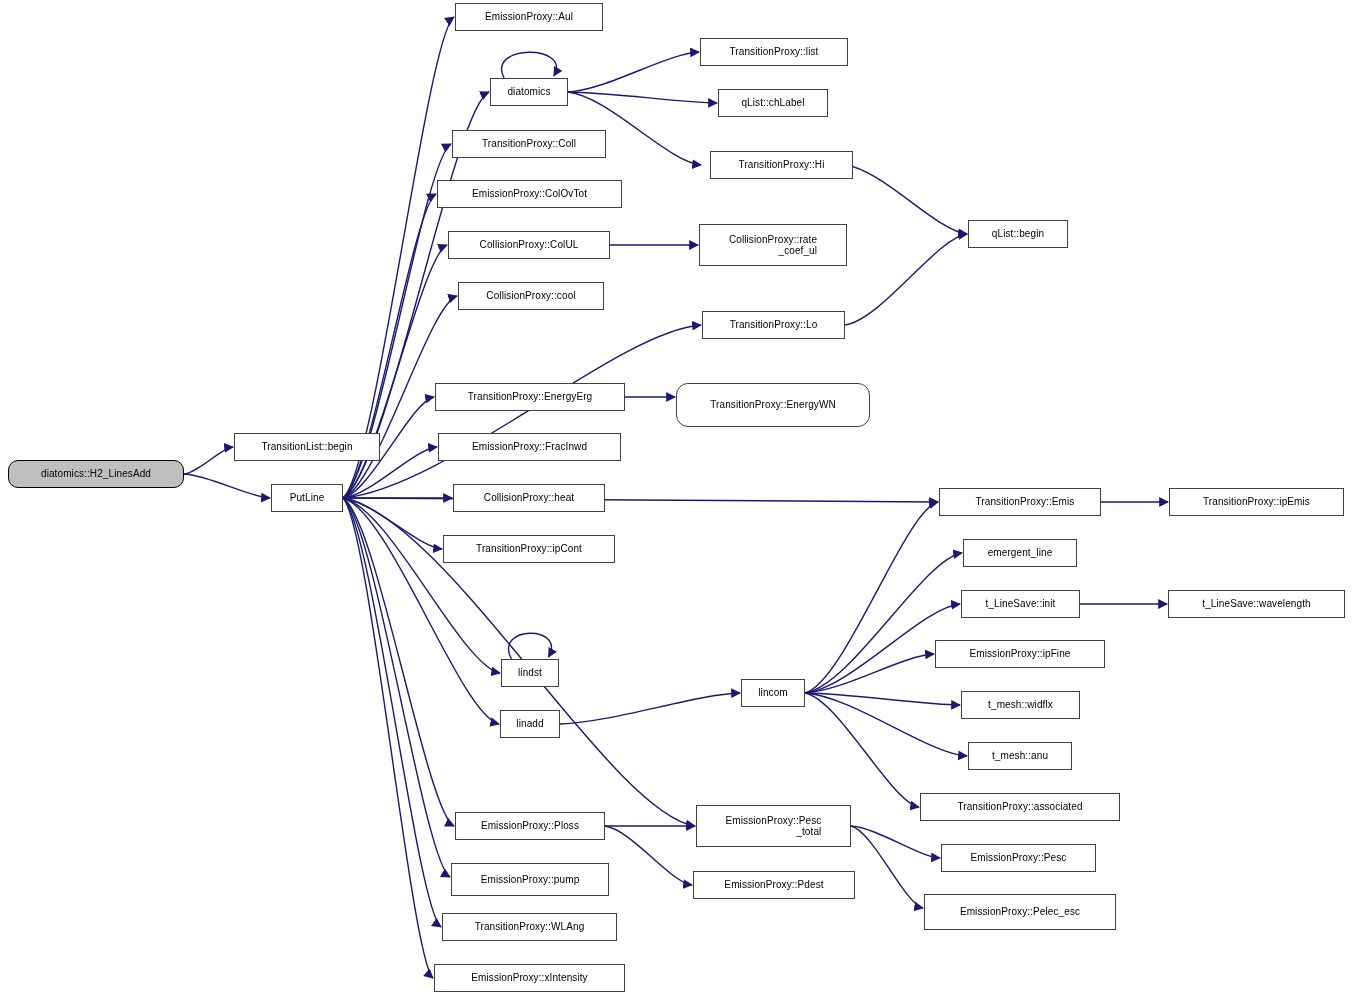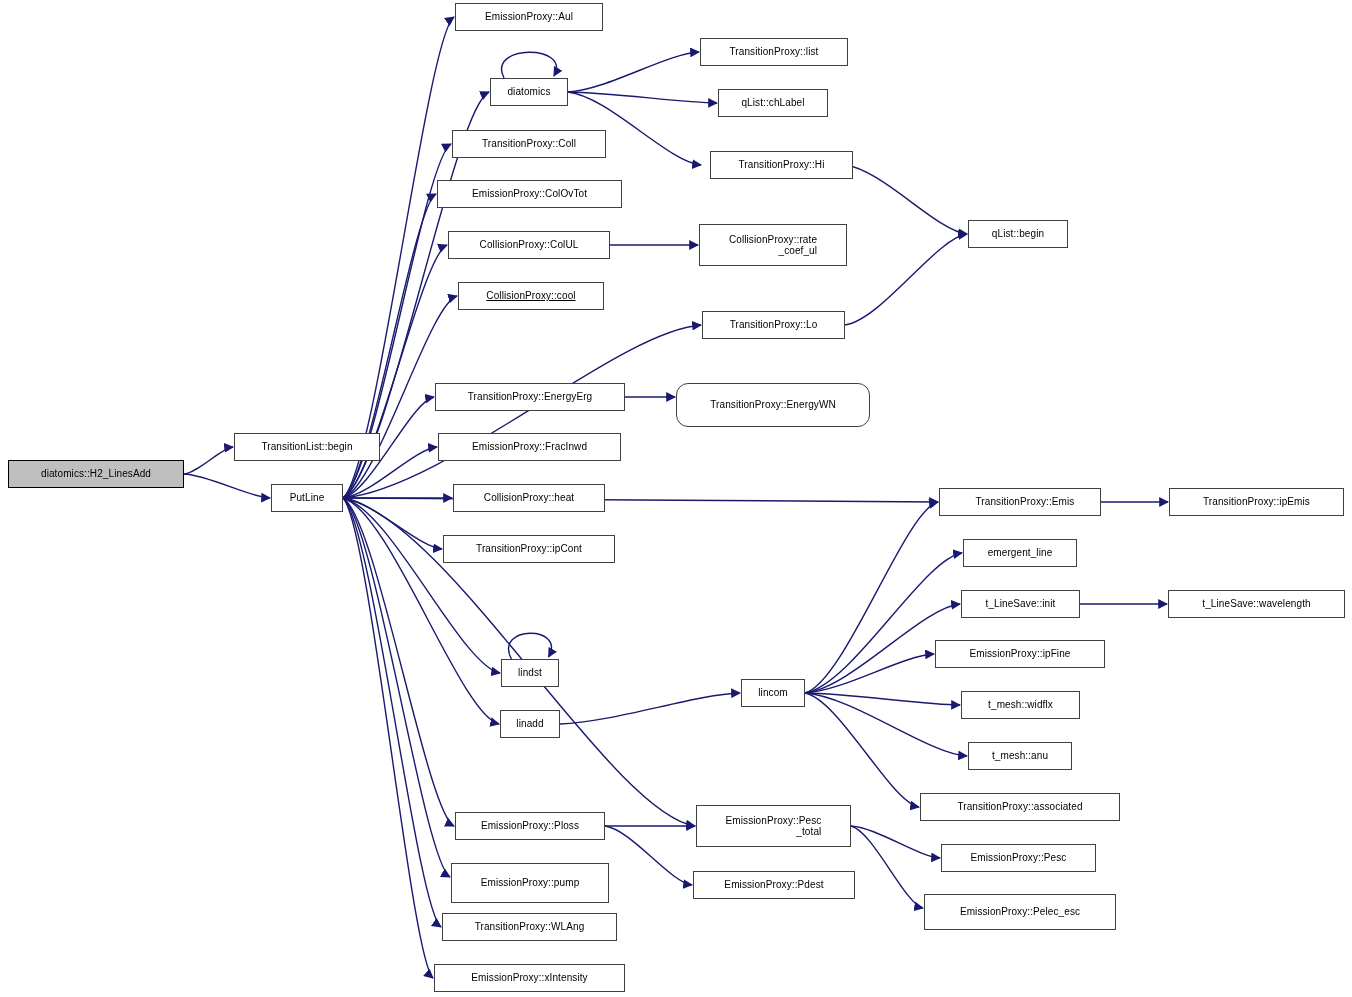--- a/index.html
+++ b/index.html
@@ -38,20 +38,21 @@
     text-align: right;
     font-size: 10px;
     line-height: 1.12;
     white-space: pre-line;
     letter-spacing: 0.01em;
     z-index: 3;
   }
   .node.root {
     background: #bfbfbf;
     border-color: #000000;
+    border-radius: 10px;
   }
   .node-label {
     display: block;
     padding: 0 5px;
     white-space: pre-line;
   }
 </style>
 </head>
 <body>
 
@@ -116,21 +117,21 @@
       <div class="node" style="left: 455px; top: 3px; width: 148px; height: 28px;"><span class="node-label">EmissionProxy::Aul</span></div>
       <div class="node" style="left: 490px; top: 78px; width: 78px; height: 28px;"><span class="node-label">diatomics</span></div>
       <div class="node" style="left: 700px; top: 38px; width: 148px; height: 28px;"><span class="node-label">TransitionProxy::list</span></div>
       <div class="node" style="left: 718px; top: 89px; width: 110px; height: 28px;"><span class="node-label">qList::chLabel</span></div>
       <div class="node" style="left: 702px; top: 151px; width: 143px; height: 28px; margin-left: 8px;"><span class="node-label">TransitionProxy::Hi</span></div>
       <div class="node" style="left: 452px; top: 130px; width: 154px; height: 28px;"><span class="node-label">TransitionProxy::Coll</span></div>
       <div class="node" style="left: 437px; top: 180px; width: 185px; height: 28px;"><span class="node-label">EmissionProxy::ColOvTot</span></div>
       <div class="node" style="left: 448px; top: 231px; width: 162px; height: 28px;"><span class="node-label">CollisionProxy::ColUL</span></div>
       <div class="node" style="left: 699px; top: 224px; width: 148px; height: 42px;"><span class="node-label">CollisionProxy::rate
 _coef_ul</span></div>
-      <div class="node" style="left: 458px; top: 282px; width: 146px; height: 28px; text-decoration: underline;"><span class="node-label">CollisionProxy::cool</span></div>
+      <div class="node" style="left: 458px; top: 282px; width: 146px; height: 28px;"><span class="node-label">CollisionProxy::cool</span></div>
       <div class="node" style="left: 702px; top: 311px; width: 143px; height: 28px;"><span class="node-label">TransitionProxy::Lo</span></div>
       <div class="node" style="left: 968px; top: 220px; width: 100px; height: 28px;"><span class="node-label">qList::begin</span></div>
       <div class="node" style="left: 435px; top: 383px; width: 190px; height: 28px;"><span class="node-label">TransitionProxy::EnergyErg</span></div>
       <div class="node" style="left: 676px; top: 383px; width: 194px; height: 44px; border-radius: 12px;"><span class="node-label">TransitionProxy::EnergyWN</span></div>
       <div class="node" style="left: 438px; top: 433px; width: 183px; height: 28px;"><span class="node-label">EmissionProxy::FracInwd</span></div>
       <div class="node" style="left: 453px; top: 484px; width: 152px; height: 28px;"><span class="node-label">CollisionProxy::heat</span></div>
       <div class="node" style="left: 443px; top: 535px; width: 172px; height: 28px;"><span class="node-label">TransitionProxy::ipCont</span></div>
       <div class="node" style="left: 501px; top: 659px; width: 58px; height: 28px;"><span class="node-label">lindst</span></div>
       <div class="node" style="left: 500px; top: 710px; width: 60px; height: 28px;"><span class="node-label">linadd</span></div>
       <div class="node" style="left: 741px; top: 679px; width: 64px; height: 28px;"><span class="node-label">lincom</span></div>
@@ -142,17 +143,17 @@
       <div class="node" style="left: 935px; top: 640px; width: 170px; height: 28px;"><span class="node-label">EmissionProxy::ipFine</span></div>
       <div class="node" style="left: 961px; top: 691px; width: 119px; height: 28px;"><span class="node-label">t_mesh::widflx</span></div>
       <div class="node" style="left: 968px; top: 742px; width: 104px; height: 28px;"><span class="node-label">t_mesh::anu</span></div>
       <div class="node" style="left: 920px; top: 793px; width: 200px; height: 28px;"><span class="node-label">TransitionProxy::associated</span></div>
       <div class="node" style="left: 455px; top: 812px; width: 150px; height: 28px;"><span class="node-label">EmissionProxy::Ploss</span></div>
       <div class="node" style="left: 696px; top: 805px; width: 155px; height: 42px;"><span class="node-label">EmissionProxy::Pesc
 _total</span></div>
       <div class="node" style="left: 693px; top: 871px; width: 162px; height: 28px;"><span class="node-label">EmissionProxy::Pdest</span></div>
       <div class="node" style="left: 941px; top: 844px; width: 155px; height: 28px;"><span class="node-label">EmissionProxy::Pesc</span></div>
       <div class="node" style="left: 924px; top: 894px; width: 192px; height: 36px;"><span class="node-label">EmissionProxy::Pelec_esc</span></div>
-      <div class="node" style="left: 451px; top: 863px; width: 158px; height: 40px;"><span class="node-label">EmissionProxy::pump</span></div>
+      <div class="node" style="left: 451px; top: 863px; width: 158px; height: 33px;"><span class="node-label">EmissionProxy::pump</span></div>
       <div class="node" style="left: 442px; top: 913px; width: 175px; height: 28px;"><span class="node-label">TransitionProxy::WLAng</span></div>
       <div class="node" style="left: 434px; top: 964px; width: 191px; height: 28px;"><span class="node-label">EmissionProxy::xIntensity</span></div>
     </div>
 </div>
 
 </body></html>

